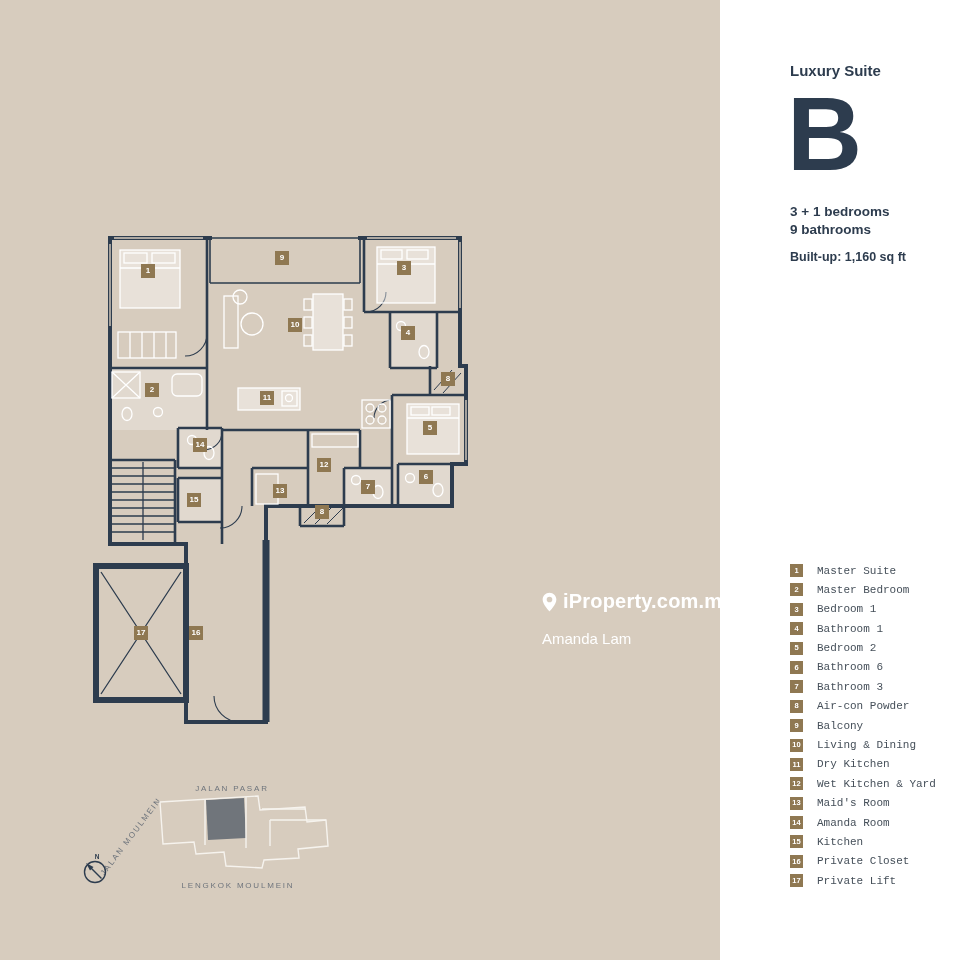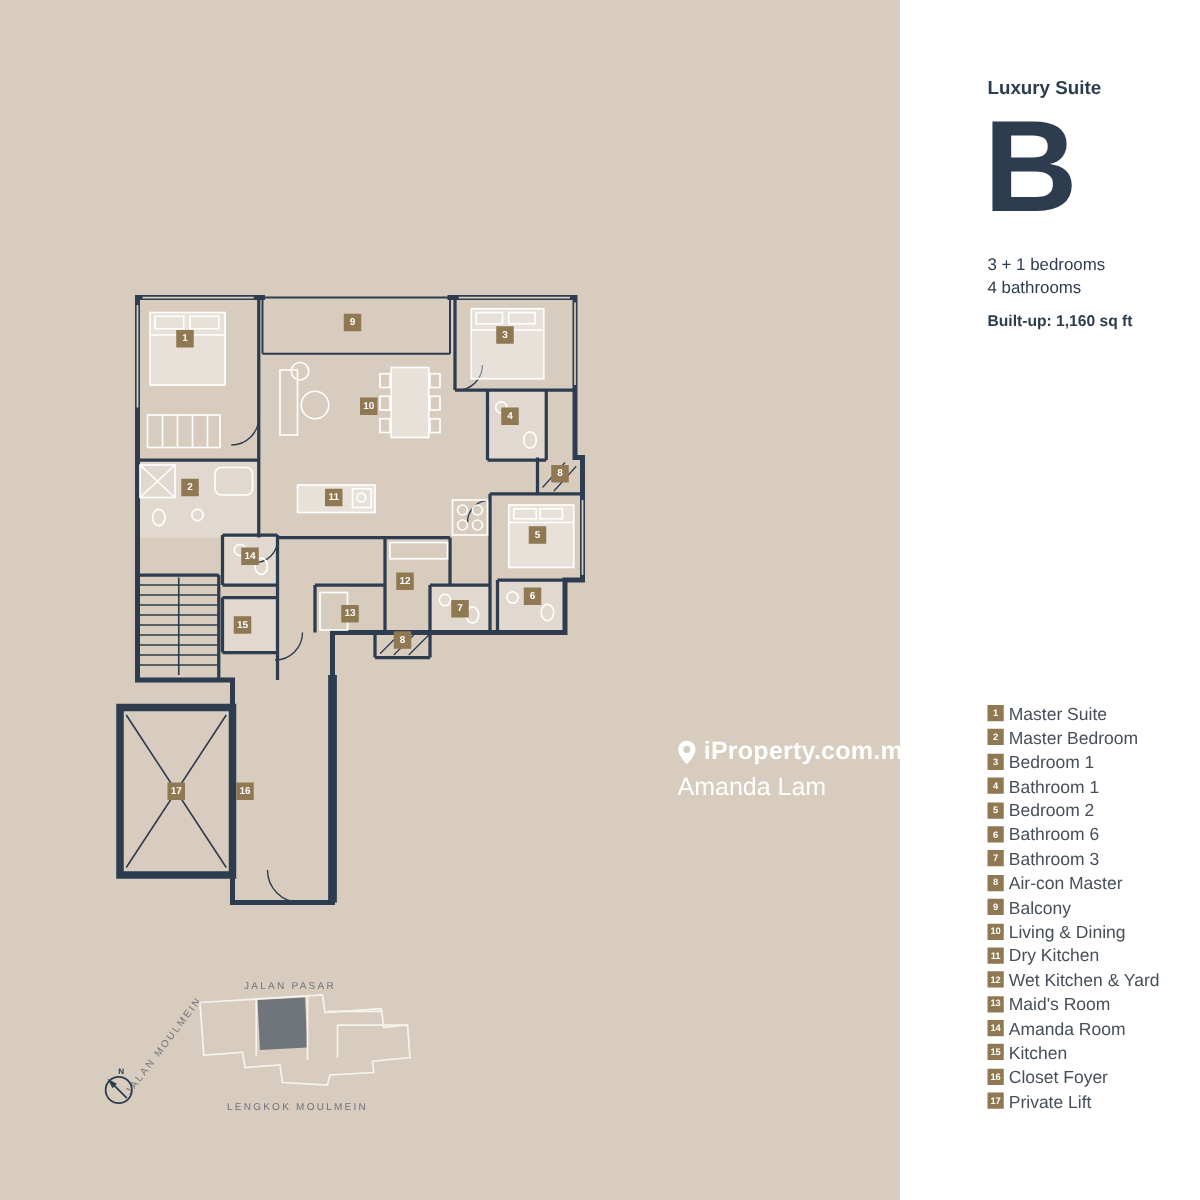--- a/index.html
+++ b/index.html
@@ -17,35 +17,35 @@
   .plan-panel{position:absolute;left:0;top:0;width:720px;height:960px;background:var(--plan-bg);}
   .plan-svg{position:absolute;left:0;top:0;}
   .markers{position:absolute;left:0;top:0;width:720px;height:960px;}
   .plan-marker{position:absolute;width:14px;height:14px;background:var(--marker);color:#fff;
     font-size:8px;font-weight:700;display:flex;align-items:center;justify-content:center;
     transform:translate(-50%,-50%);line-height:1;}
 
   
   .watermark{position:absolute;left:542px;top:590px;color:#fff;}
   .wm-brand-row{display:flex;align-items:center;gap:6px;font-size:20px;font-weight:700;letter-spacing:.2px;}
-  .wm-agent{margin-top:6px;font-size:20px;font-weight:400;}
+  .wm-agent{margin-top:17px;font-size:15px;font-weight:400;}
 
   
   .info-panel{position:absolute;left:720px;top:0;width:240px;height:960px;background:#fff;}
   .info-inner{padding:62px 14px 0 70px;}
   .suite-label{font-size:15px;font-weight:700;}
   .suite-letter{font-size:104px;font-weight:700;line-height:1.02;margin-top:2px;margin-left:-3px;}
-  .suite-specs{margin-top:16px;font-size:13.5px;font-weight:400;line-height:1.3;}
+  .suite-specs{margin-top:16px;font-size:13.5px;font-weight:700;line-height:1.3;}
   .suite-built{margin-top:12px;font-size:12.5px;font-weight:700;}
 
   .legend{position:absolute;left:70px;top:564px;width:168px;}
   .legend-row{display:flex;align-items:center;margin-bottom:6.4px;height:13px;}
   .legend-num{width:13px;height:13px;flex:0 0 13px;background:var(--marker);color:#fff;
     font-size:7.5px;font-weight:700;display:flex;align-items:center;justify-content:center;line-height:1;}
-  .legend-label{margin-left:4px;font-size:14px;color:#454f59;white-space:nowrap;}
+  .legend-label{margin-left:14px;font-size:11px;color:#454f59;white-space:nowrap;font-family:Liberation Mono, monospace;}
 
   
   .tint rect{fill:rgba(255,255,255,.26);stroke:none;}
   .walls path,.walls rect{fill:none;stroke:var(--wall);}
   .sw4{stroke-width:4;}.sw6{stroke-width:6;}.sw7{stroke-width:7;}.sw26{stroke-width:2.6;}
   .winline path{fill:none;stroke:var(--plan-bg);}
   .wm44{stroke-width:4.4;}.wm14{stroke-width:1.4;}
   .thin path{fill:none;stroke:var(--wall);}
   .t16{stroke-width:1.6;}.t13{stroke-width:1.3;}.t10{stroke-width:1;}
   .arcs path{fill:none;stroke:var(--wall);stroke-width:1.1;}
@@ -226,21 +226,21 @@
       <div class="wm-agent">Amanda Lam</div>
     </div>
   </div>
 
   <div class="info-panel">
     <div class="info-inner">
       <div class="suite-label">Luxury Suite</div>
       <div class="suite-letter">B</div>
       <div class="suite-specs">
         <div>3 + 1 bedrooms</div>
-        <div>4 bathrooms</div>
+        <div>9 bathrooms</div>
       </div>
       <div class="suite-built">Built-up: 1,160 sq ft</div>
     </div>
     <div class="legend">
         <div class="legend-row">
           <span class="legend-num">1</span>
           <span class="legend-label">Master Suite</span>
         </div>
         <div class="legend-row">
           <span class="legend-num">2</span>
@@ -261,21 +261,21 @@
         <div class="legend-row">
           <span class="legend-num">6</span>
           <span class="legend-label">Bathroom 6</span>
         </div>
         <div class="legend-row">
           <span class="legend-num">7</span>
           <span class="legend-label">Bathroom 3</span>
         </div>
         <div class="legend-row">
           <span class="legend-num">8</span>
-          <span class="legend-label">Air-con Master</span>
+          <span class="legend-label">Air-con Powder</span>
         </div>
         <div class="legend-row">
           <span class="legend-num">9</span>
           <span class="legend-label">Balcony</span>
         </div>
         <div class="legend-row">
           <span class="legend-num">10</span>
           <span class="legend-label">Living &amp; Dining</span>
         </div>
         <div class="legend-row">
@@ -293,21 +293,21 @@
         <div class="legend-row">
           <span class="legend-num">14</span>
           <span class="legend-label">Amanda Room</span>
         </div>
         <div class="legend-row">
           <span class="legend-num">15</span>
           <span class="legend-label">Kitchen</span>
         </div>
         <div class="legend-row">
           <span class="legend-num">16</span>
-          <span class="legend-label">Closet Foyer</span>
+          <span class="legend-label">Private Closet</span>
         </div>
         <div class="legend-row">
           <span class="legend-num">17</span>
           <span class="legend-label">Private Lift</span>
         </div>
       </div>
   </div>
 
 </div>
 

